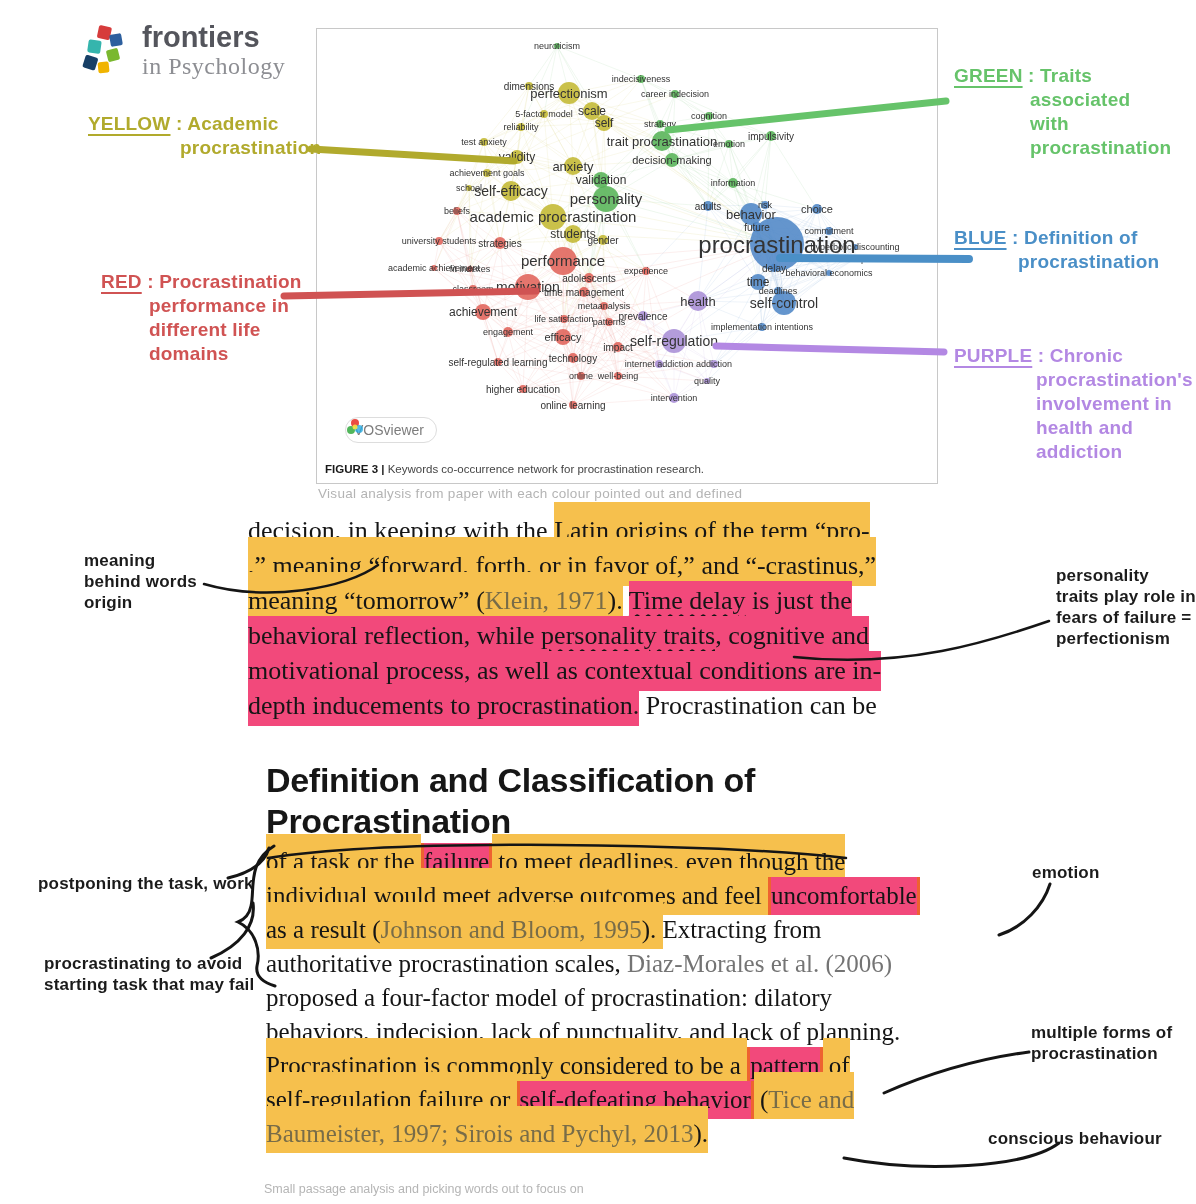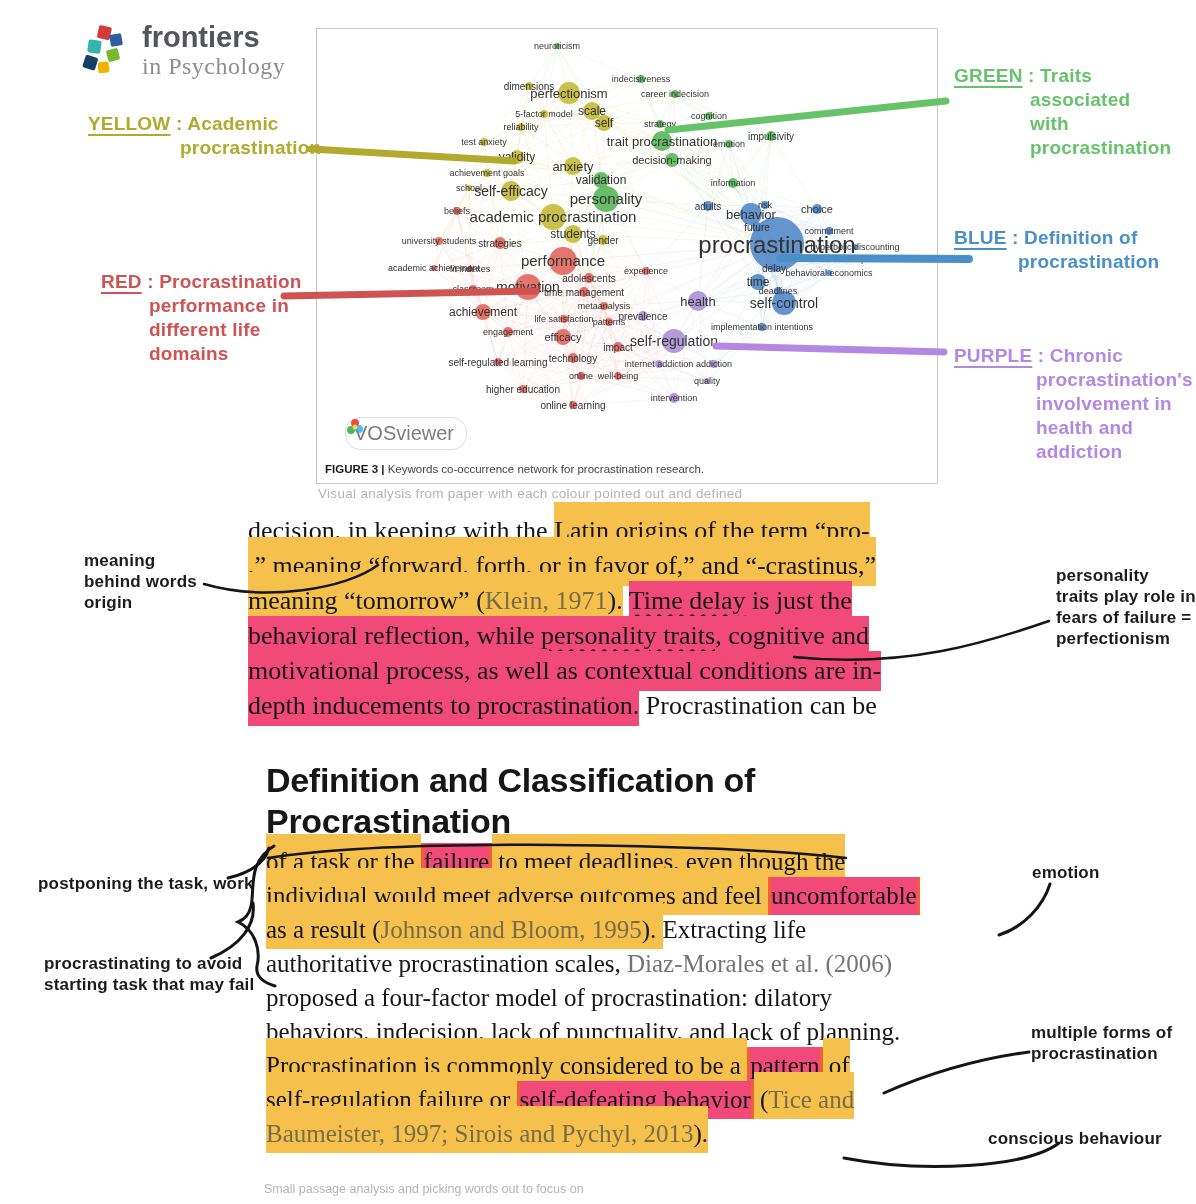--- a/index.html
+++ b/index.html
@@ -12,21 +12,21 @@
   .logo-title{font-weight:bold;font-size:29px;color:#54555c;line-height:30px;}
   .logo-sub{font-size:24px;color:#8d8e93;line-height:28px;letter-spacing:0.5px;
             font-family:"Liberation Serif",serif;}
 
   
   .figure-box{position:absolute;left:300px;top:28px;width:620px;height:454px;
               border:1px solid #c8c8c8;background:#fff;}
   .figure-box svg{position:absolute;left:0;top:0;}
   .vos-badge{position:absolute;left:28px;top:388px;display:flex;align-items:center;gap:6px;
              border:1px solid #ddd;border-radius:15px;padding:4px 12px 4px 8px;background:#fff;}
-  .vos-badge span{color:#7c7c7c;font-size:20px;}
+  .vos-badge span{color:#7c7c7c;font-size:14px;}
   .fig-caption{position:absolute;left:8px;top:434px;font-size:11.5px;color:#444;width:600px;}
   .fig-caption b{color:#1a1a1a;}
   .fig-subcaption{position:absolute;left:302px;top:486px;font-size:13.5px;color:#b4b4b4;
                   letter-spacing:0.3px;}
 
   
   .legend{position:absolute;font-size:19px;font-weight:bold;line-height:24px;letter-spacing:0.2px;}
   .legend .kw{text-decoration:underline;text-underline-offset:4px;text-decoration-thickness:2px;}
 
   
@@ -863,21 +863,21 @@
       <div class="pline"><span class="seg s-pink">depth inducements to procrastination.</span><span class="seg s-plain"> Procrastination can be</span></div>
     </div>
 
   <div class="heading">
     <div>Definition and Classification of</div>
     <div>Procrastination</div>
   </div>
   <div class="passage p-bot">
       <div class="pline"><span class="seg s-orange">of a task or the </span><span class="seg s-pinkedge">failure</span><span class="seg s-orange"> to meet deadlines, even though the</span></div>
       <div class="pline"><span class="seg s-orange">individual would meet adverse outcomes and feel </span><span class="seg s-pinkedge">uncomfortable</span></div>
-      <div class="pline"><span class="seg s-orange">as a result (</span><span class="seg s-orange s-cite">Johnson and Bloom, 1995</span><span class="seg s-orange">). </span><span class="seg s-plain">Extracting life</span></div>
+      <div class="pline"><span class="seg s-orange">as a result (</span><span class="seg s-orange s-cite">Johnson and Bloom, 1995</span><span class="seg s-orange">). </span><span class="seg s-plain">Extracting from</span></div>
       <div class="pline"><span class="seg s-plain">authoritative procrastination scales, </span><span class="seg s-plain s-citegray">Diaz-Morales et al. (2006)</span></div>
       <div class="pline"><span class="seg s-plain">proposed a four-factor model of procrastination: dilatory</span></div>
       <div class="pline"><span class="seg s-plain">behaviors, indecision, lack of punctuality, and lack of planning.</span></div>
       <div class="pline"><span class="seg s-orange">Procrastination is commonly considered to be a </span><span class="seg s-pinkedge">pattern</span><span class="seg s-orange"> of</span></div>
       <div class="pline"><span class="seg s-orange">self-regulation failure or </span><span class="seg s-pinkedge">self-defeating behavior</span><span class="seg s-orange"> (</span><span class="seg s-orange s-cite">Tice and</span></div>
       <div class="pline"><span class="seg s-orange s-cite">Baumeister, 1997; Sirois and Pychyl, 2013</span><span class="seg s-orange">).</span></div>
     </div>
   <div class="bot-caption">Small passage analysis and picking words out to focus on</div>
 
   <svg class="overlay" width="1196" height="1204">

